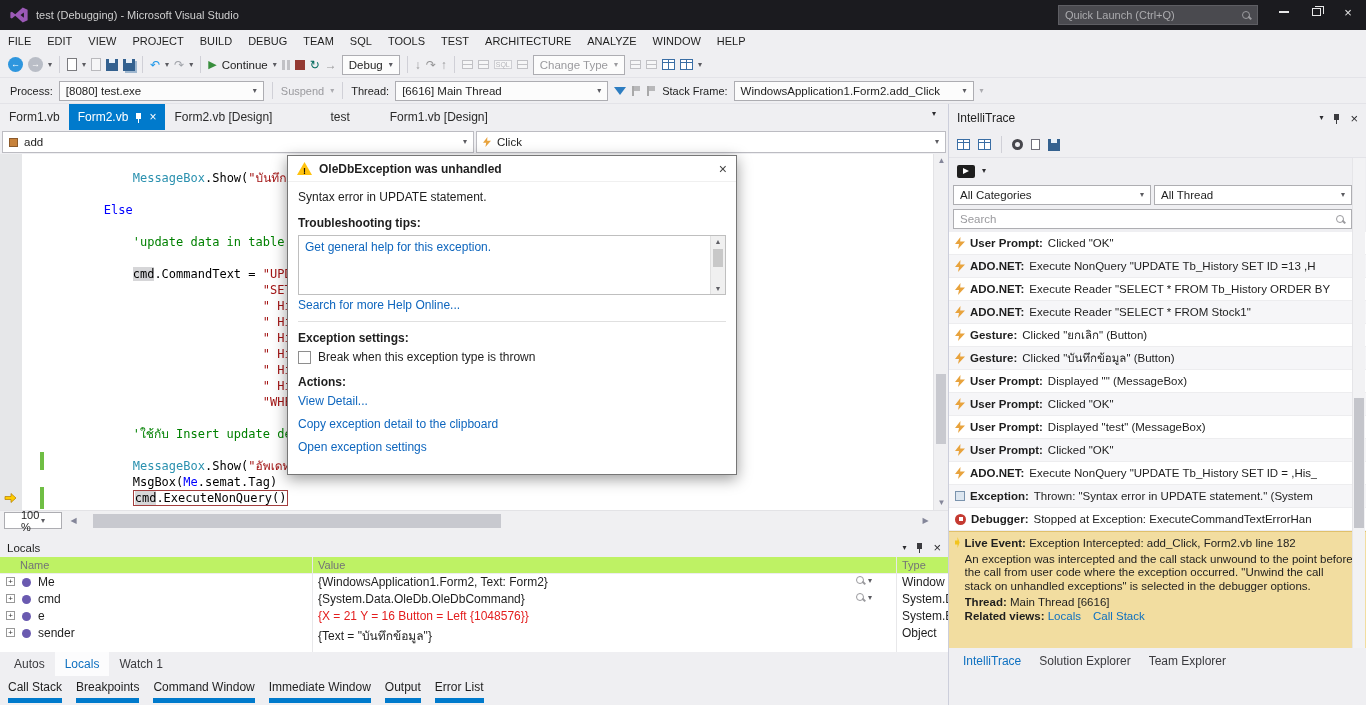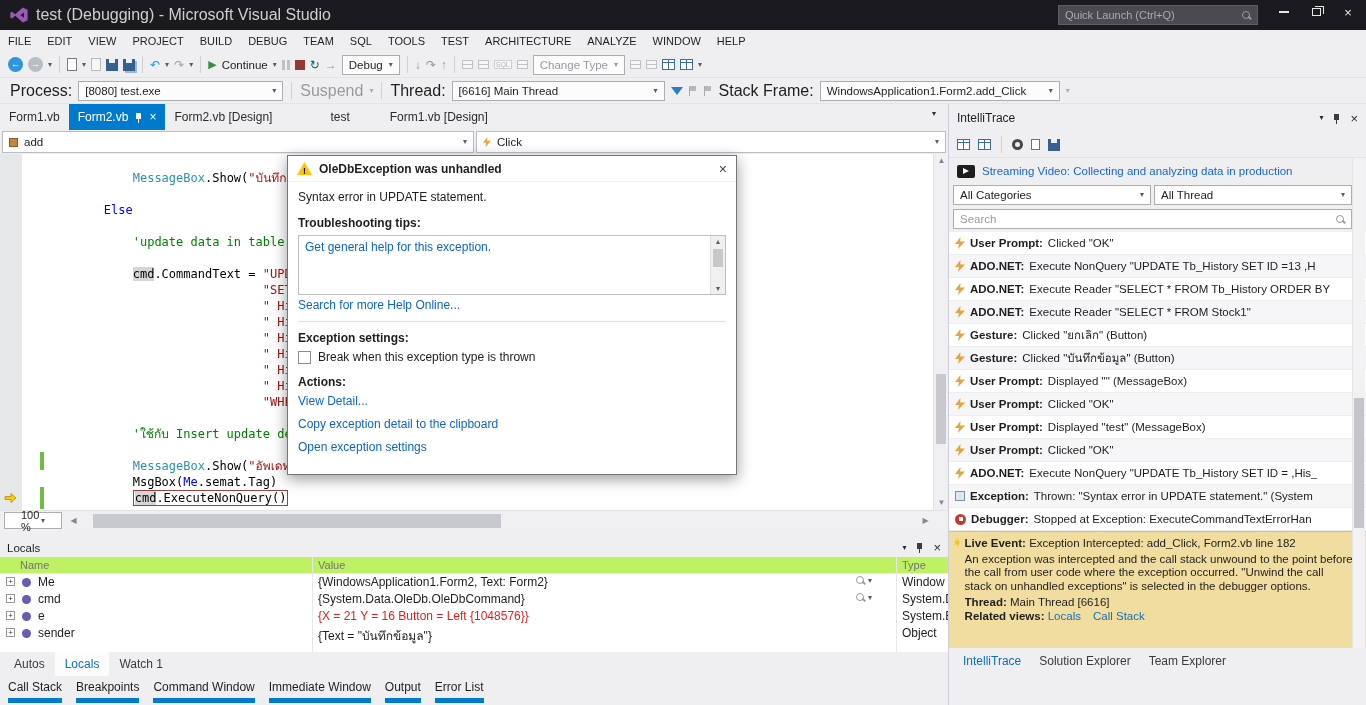--- a/index.html
+++ b/index.html
@@ -5,21 +5,21 @@
 *{margin:0;padding:0;box-sizing:border-box}
 html,body{width:1366px;height:705px;overflow:hidden;background:#EFEFF2}
 body{font-family:"Liberation Sans",sans-serif;font-size:12px;color:#1E1E1E}
 #root{position:relative;width:1366px;height:705px;background:#EFEFF2;overflow:hidden}
 .chev{font-size:8px;color:#5B5B61;line-height:1}
 .chev.dark{color:#2B2B2F}
 .dim{opacity:.45}
 
 #titlebar{position:absolute;left:0;top:0;width:1366px;height:30px;background:#1B1B1F;display:flex;align-items:center;color:#D8D8D8}
 #vs-logo{margin:0 8px 0 10px}
-#window-title{font-size:16px;color:#CFCFCF;white-space:nowrap}
+#window-title{font-size:11px;color:#CFCFCF;white-space:nowrap}
 #quick-launch{position:absolute;left:1058px;top:5px;width:200px;height:20px;background:#4A4A4F;border:1px solid #5E5E63;display:flex;align-items:center;padding:0 6px;color:#ABABAE;font-size:11px}
 #quick-launch .ql-text{flex:1;overflow:hidden;white-space:nowrap}
 .mag-icon{display:inline-block;width:9px;height:9px;position:relative}
 .mag-icon::before{content:'';position:absolute;left:0;top:0;width:6px;height:6px;border:1.5px solid #9A9A9E;border-radius:50%}
 .mag-icon::after{content:'';position:absolute;left:6px;top:6px;width:4px;height:1.5px;background:#9A9A9E;transform:rotate(45deg)}
 .win-btn{width:32px;height:24px;display:flex;align-items:center;justify-content:center;color:#E8E8E8;font-size:13px;cursor:default}
 #win-btns{position:absolute;right:2px;top:0;display:flex}
 .wb-min{display:inline-block;width:10px;height:2px;background:#E8E8E8}
 .wb-restore{display:inline-block;width:9px;height:8px;border:1px solid #E8E8E8;position:relative}
 .wb-restore::before{content:'';position:absolute;left:2px;top:-3px;width:8px;height:7px;border:1px solid #E8E8E8;border-left-width:0;border-bottom-width:0}
@@ -48,21 +48,21 @@
 .tb-combo.dim-text span{color:#9A9A9E}
 .ic-grid{display:inline-block;width:11px;height:9px;border:1px solid #8A8A8F;background:#fff;position:relative}
 .ic-grid::after{content:'';position:absolute;left:0;right:0;top:3px;height:1px;background:#8A8A8F}
 .ic-table{display:inline-block;width:13px;height:11px;border:1px solid #3A6EA5;background:#fff;position:relative}
 .ic-table::before{content:'';position:absolute;left:0;right:0;top:2px;height:1px;background:#3A6EA5}
 .ic-table::after{content:'';position:absolute;left:5px;top:0;bottom:0;width:1px;background:#3A6EA5}
 .ic-sqltext{font-size:7px;color:#707078;border:1px solid #A6A6AC;padding:0 1px;background:#fff}
 .tb-label{font-size:11.5px;color:#1E1E1E}
 
 #debugbar{position:absolute;left:0;top:78px;width:1366px;height:26px;background:#EFEFF2;display:flex;align-items:center;gap:6px;padding-left:10px;border-bottom:1px solid #E3E3E8}
-.db-label{font-size:16px;color:#1E1E1E}
+.db-label{font-size:11px;color:#1E1E1E}
 .db-label.dim{color:#9A9A9E;opacity:1}
 .ic-funnel{display:inline-block;width:0;height:0;border-left:6px solid transparent;border-right:6px solid transparent;border-top:8px solid #2D7DC1}
 .ic-flag{display:inline-block;width:9px;height:10px;position:relative;opacity:.45}
 .ic-flag::before{content:'';position:absolute;left:0;top:0;width:1.5px;height:10px;background:#555}
 .ic-flag::after{content:'';position:absolute;left:1.5px;top:0;width:6px;height:5px;background:#777}
 
 #tabstrip{position:absolute;left:0;top:104px;width:948px;height:26px;display:flex;align-items:flex-end}
 .doc-tab{height:26px;display:flex;align-items:center;gap:6px;padding:0 9px;font-size:12px;color:#2B2B2B;white-space:nowrap}
 .doc-tab.active{background:#007ACC;color:#fff}
 .pin{display:inline-block;width:9px;height:11px;position:relative;color:#3B3B3F}
@@ -520,21 +520,20 @@
       <span class="ic-table"></span>
       <span class="tb-sep"></span>
       <span class="ic-gear"></span>
       <span class="ic-export"></span>
       <span class="ic-save"></span>
     </div>
     <div class="rp-video">
       <span class="video-icon">
           <i></i>
         </span>
-      <span class="rp-video-link">Streaming Video: Collecting and analyzing data in production</span>
       <span class="chev dark">▾</span>
     </div>
     <div class="rp-combos">
       <div class="rp-combo" style="left:4px;width:198px">
           <span>All Categories</span>
           <span class="chev">▾</span>
         </div>
       <div class="rp-combo" style="left:205px;width:198px">
           <span>All Thread</span>
           <span class="chev">▾</span>

